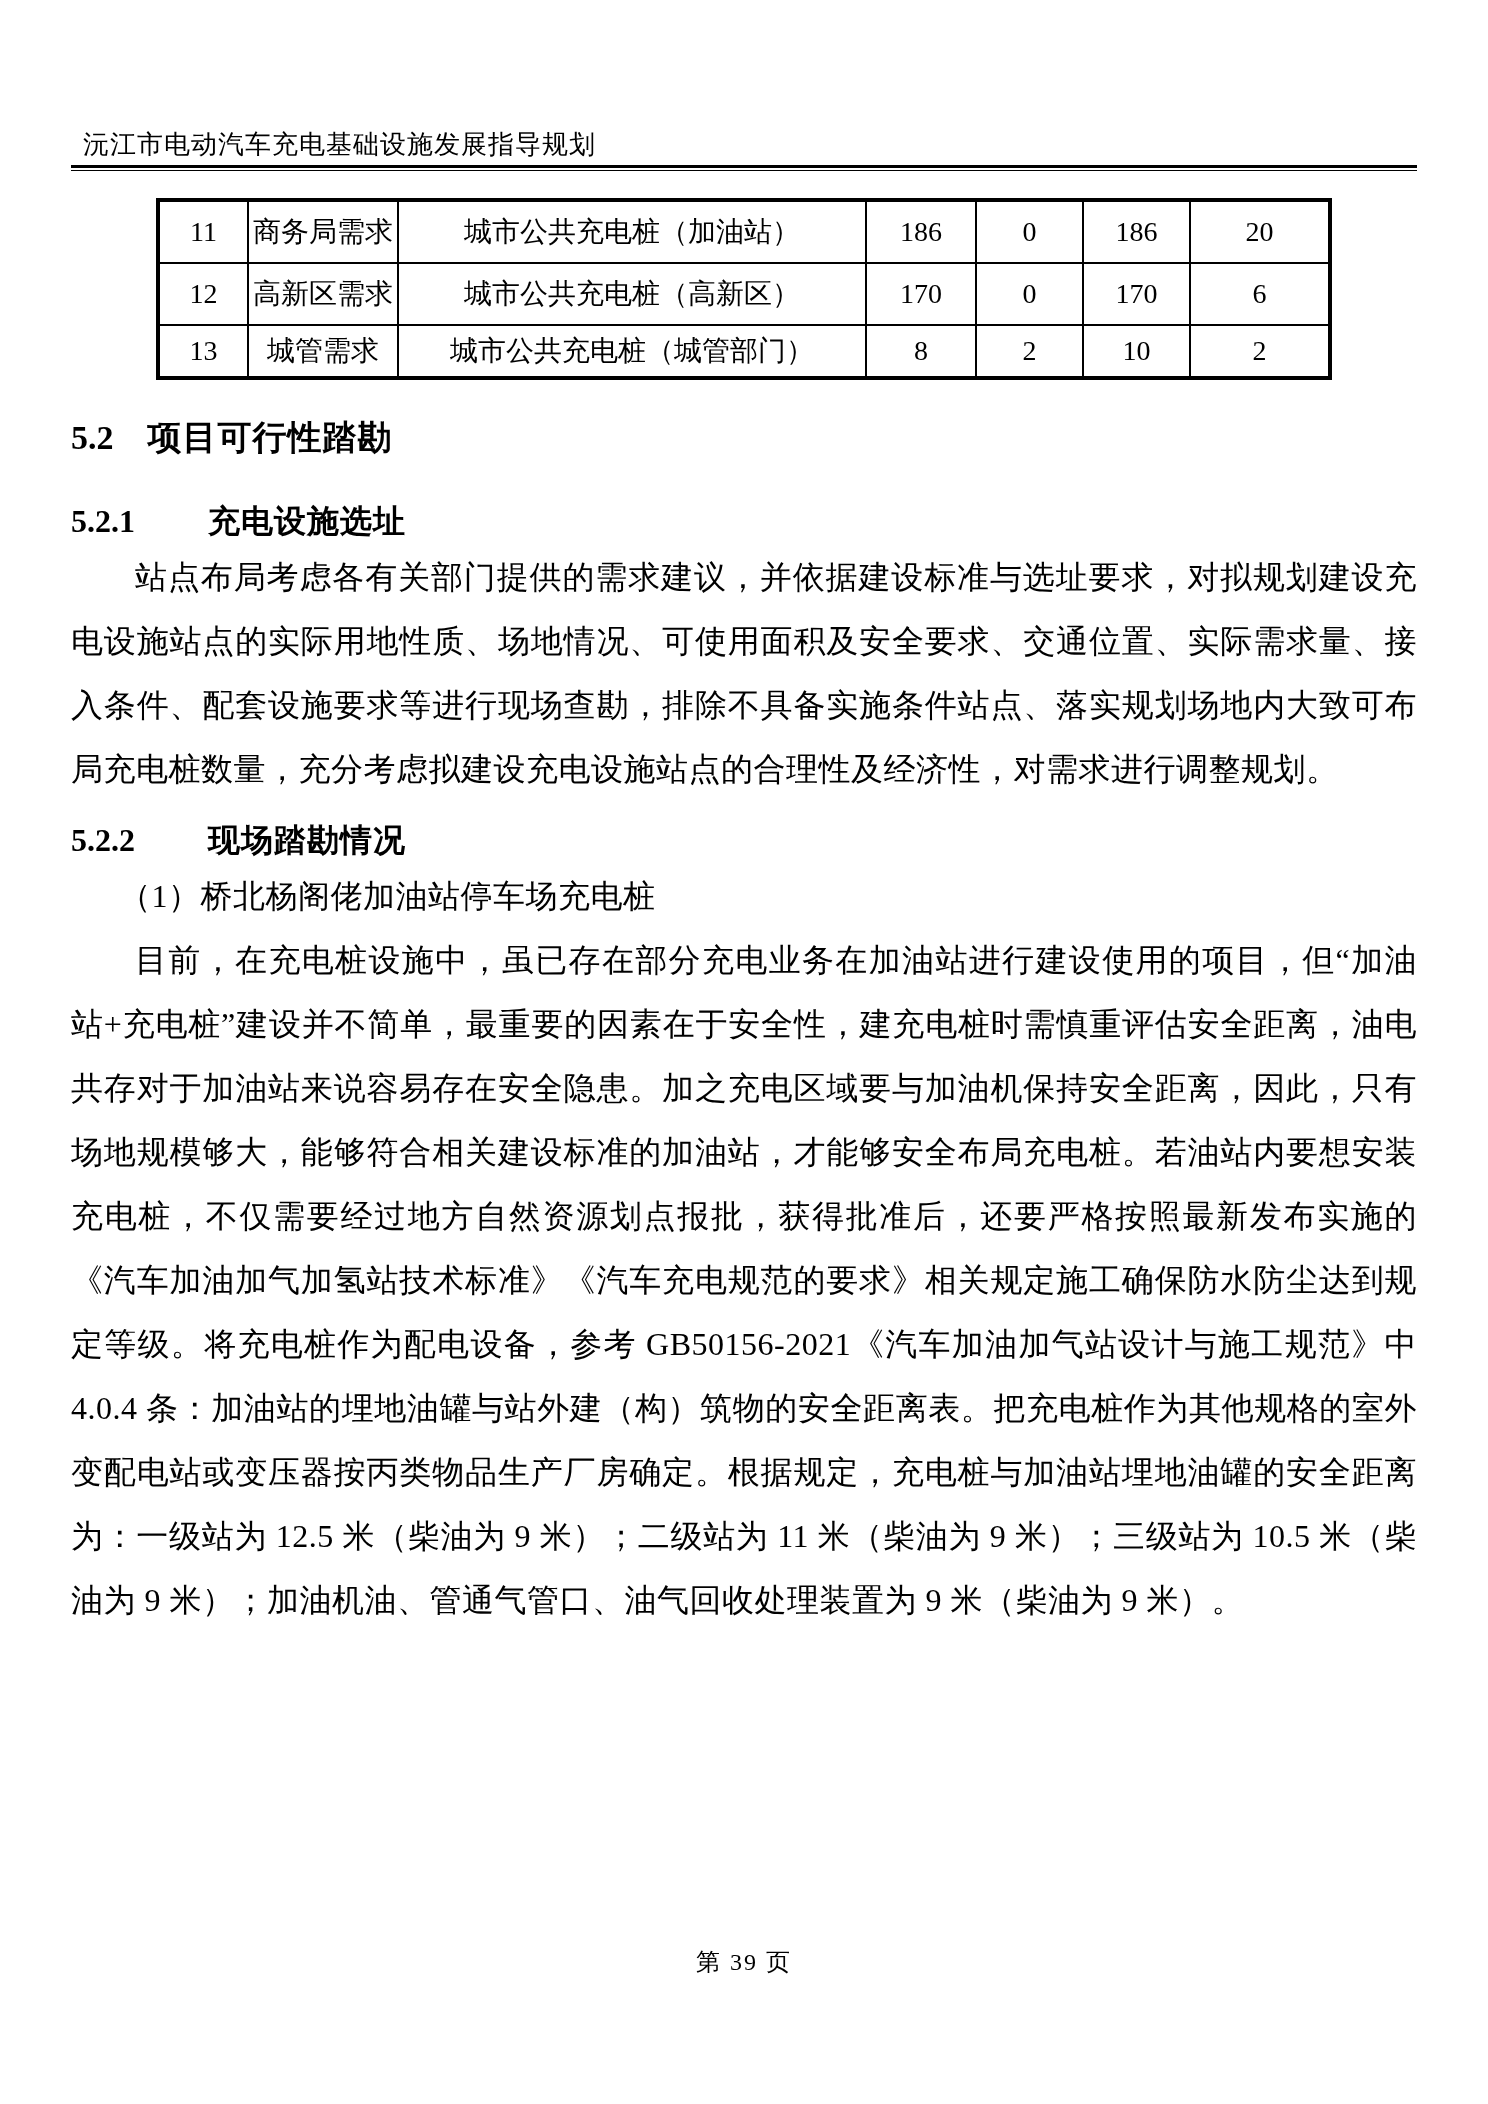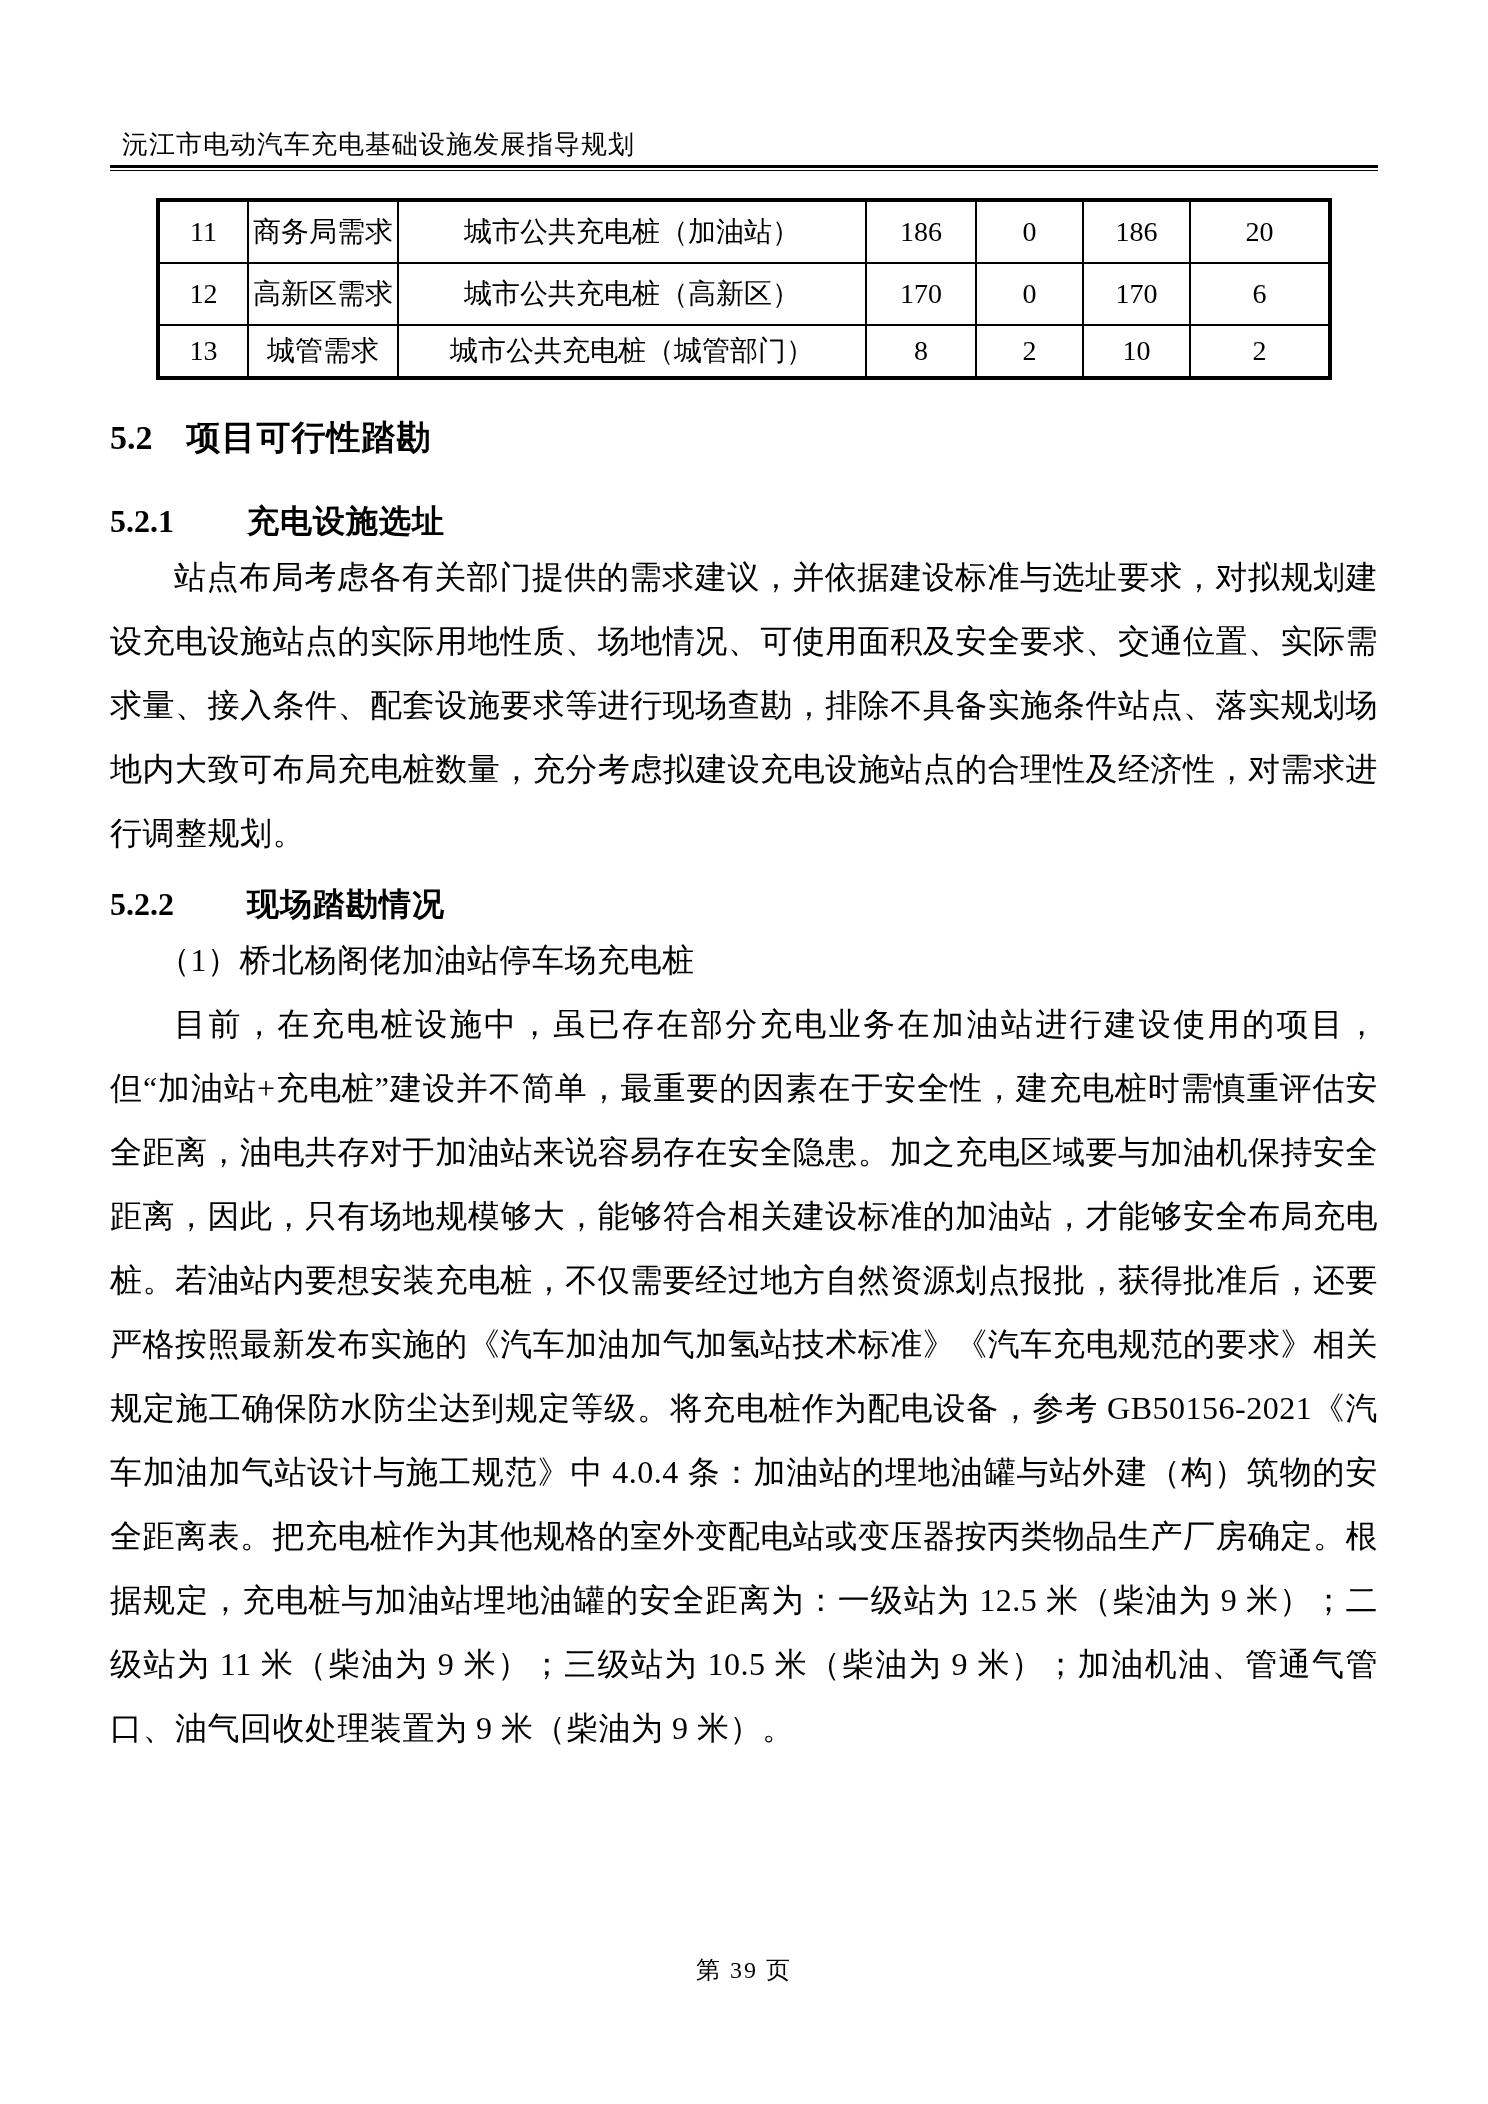--- a/index.html
+++ b/index.html
@@ -6,21 +6,21 @@
   body {
     width: 1488px;
     height: 2104px;
     background: #ffffff;
     color: #000000;
     font-family: "Liberation Serif", "DejaVu Serif", serif;
     position: relative;
     overflow: hidden;
   }
   .page {
-    padding: 0 110px;
+    padding: 0 71px;
     box-sizing: border-box;
     width: 1488px;
   }
   
   .doc-header { padding-top: 128px; }
   .doc-header-title {
     font-size: 26px;
     line-height: 34px;
     padding-left: 12px;
     letter-spacing: 1px;
@@ -82,21 +82,21 @@
     letter-spacing: 0.5px;
   }
   p.indent2 { text-indent: 2em; }
   p.indent15 { text-indent: 1.5em; }
   .mt-p1 { margin-top: 30px; }
   .mt-p2 { margin-top: 40px; }
   
   .doc-footer {
     position: absolute;
     left: 0;
-    bottom: 118px;
+    bottom: 126px;
     width: 1488px;
     text-align: center;
     font-size: 24px;
     letter-spacing: 2px;
   }
 </style>
 </head>
 <body>
 
 <div class="page">

